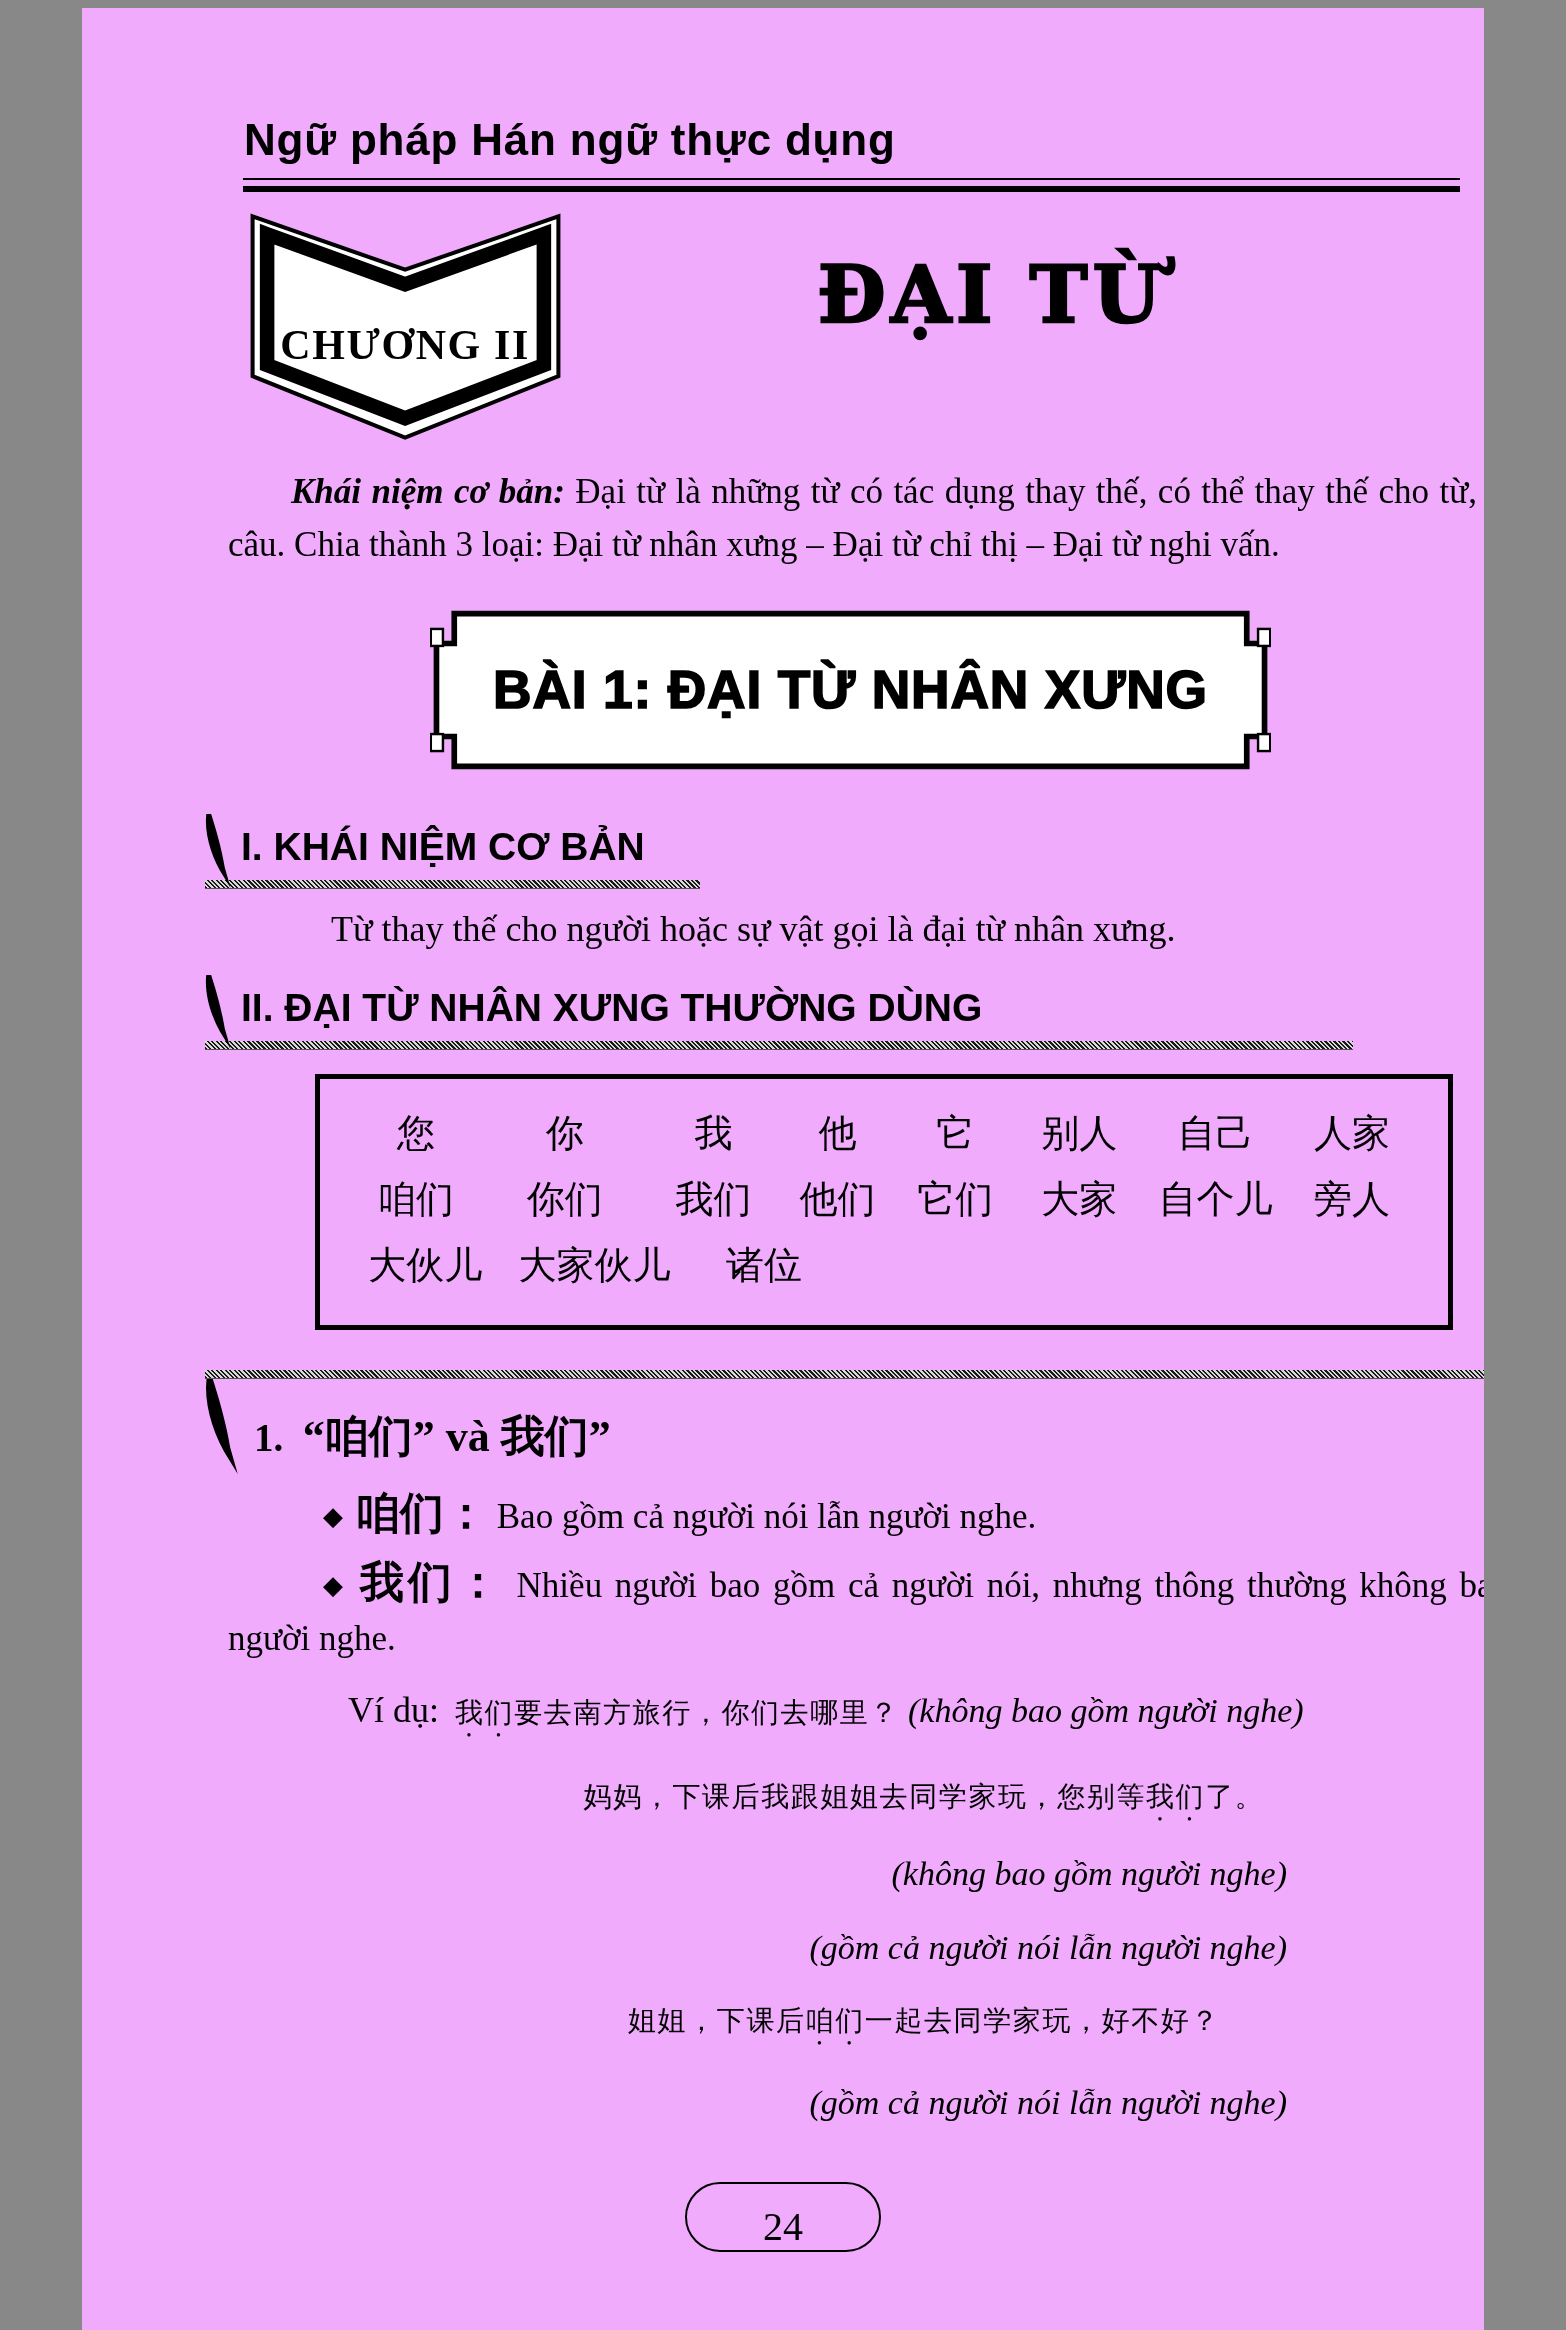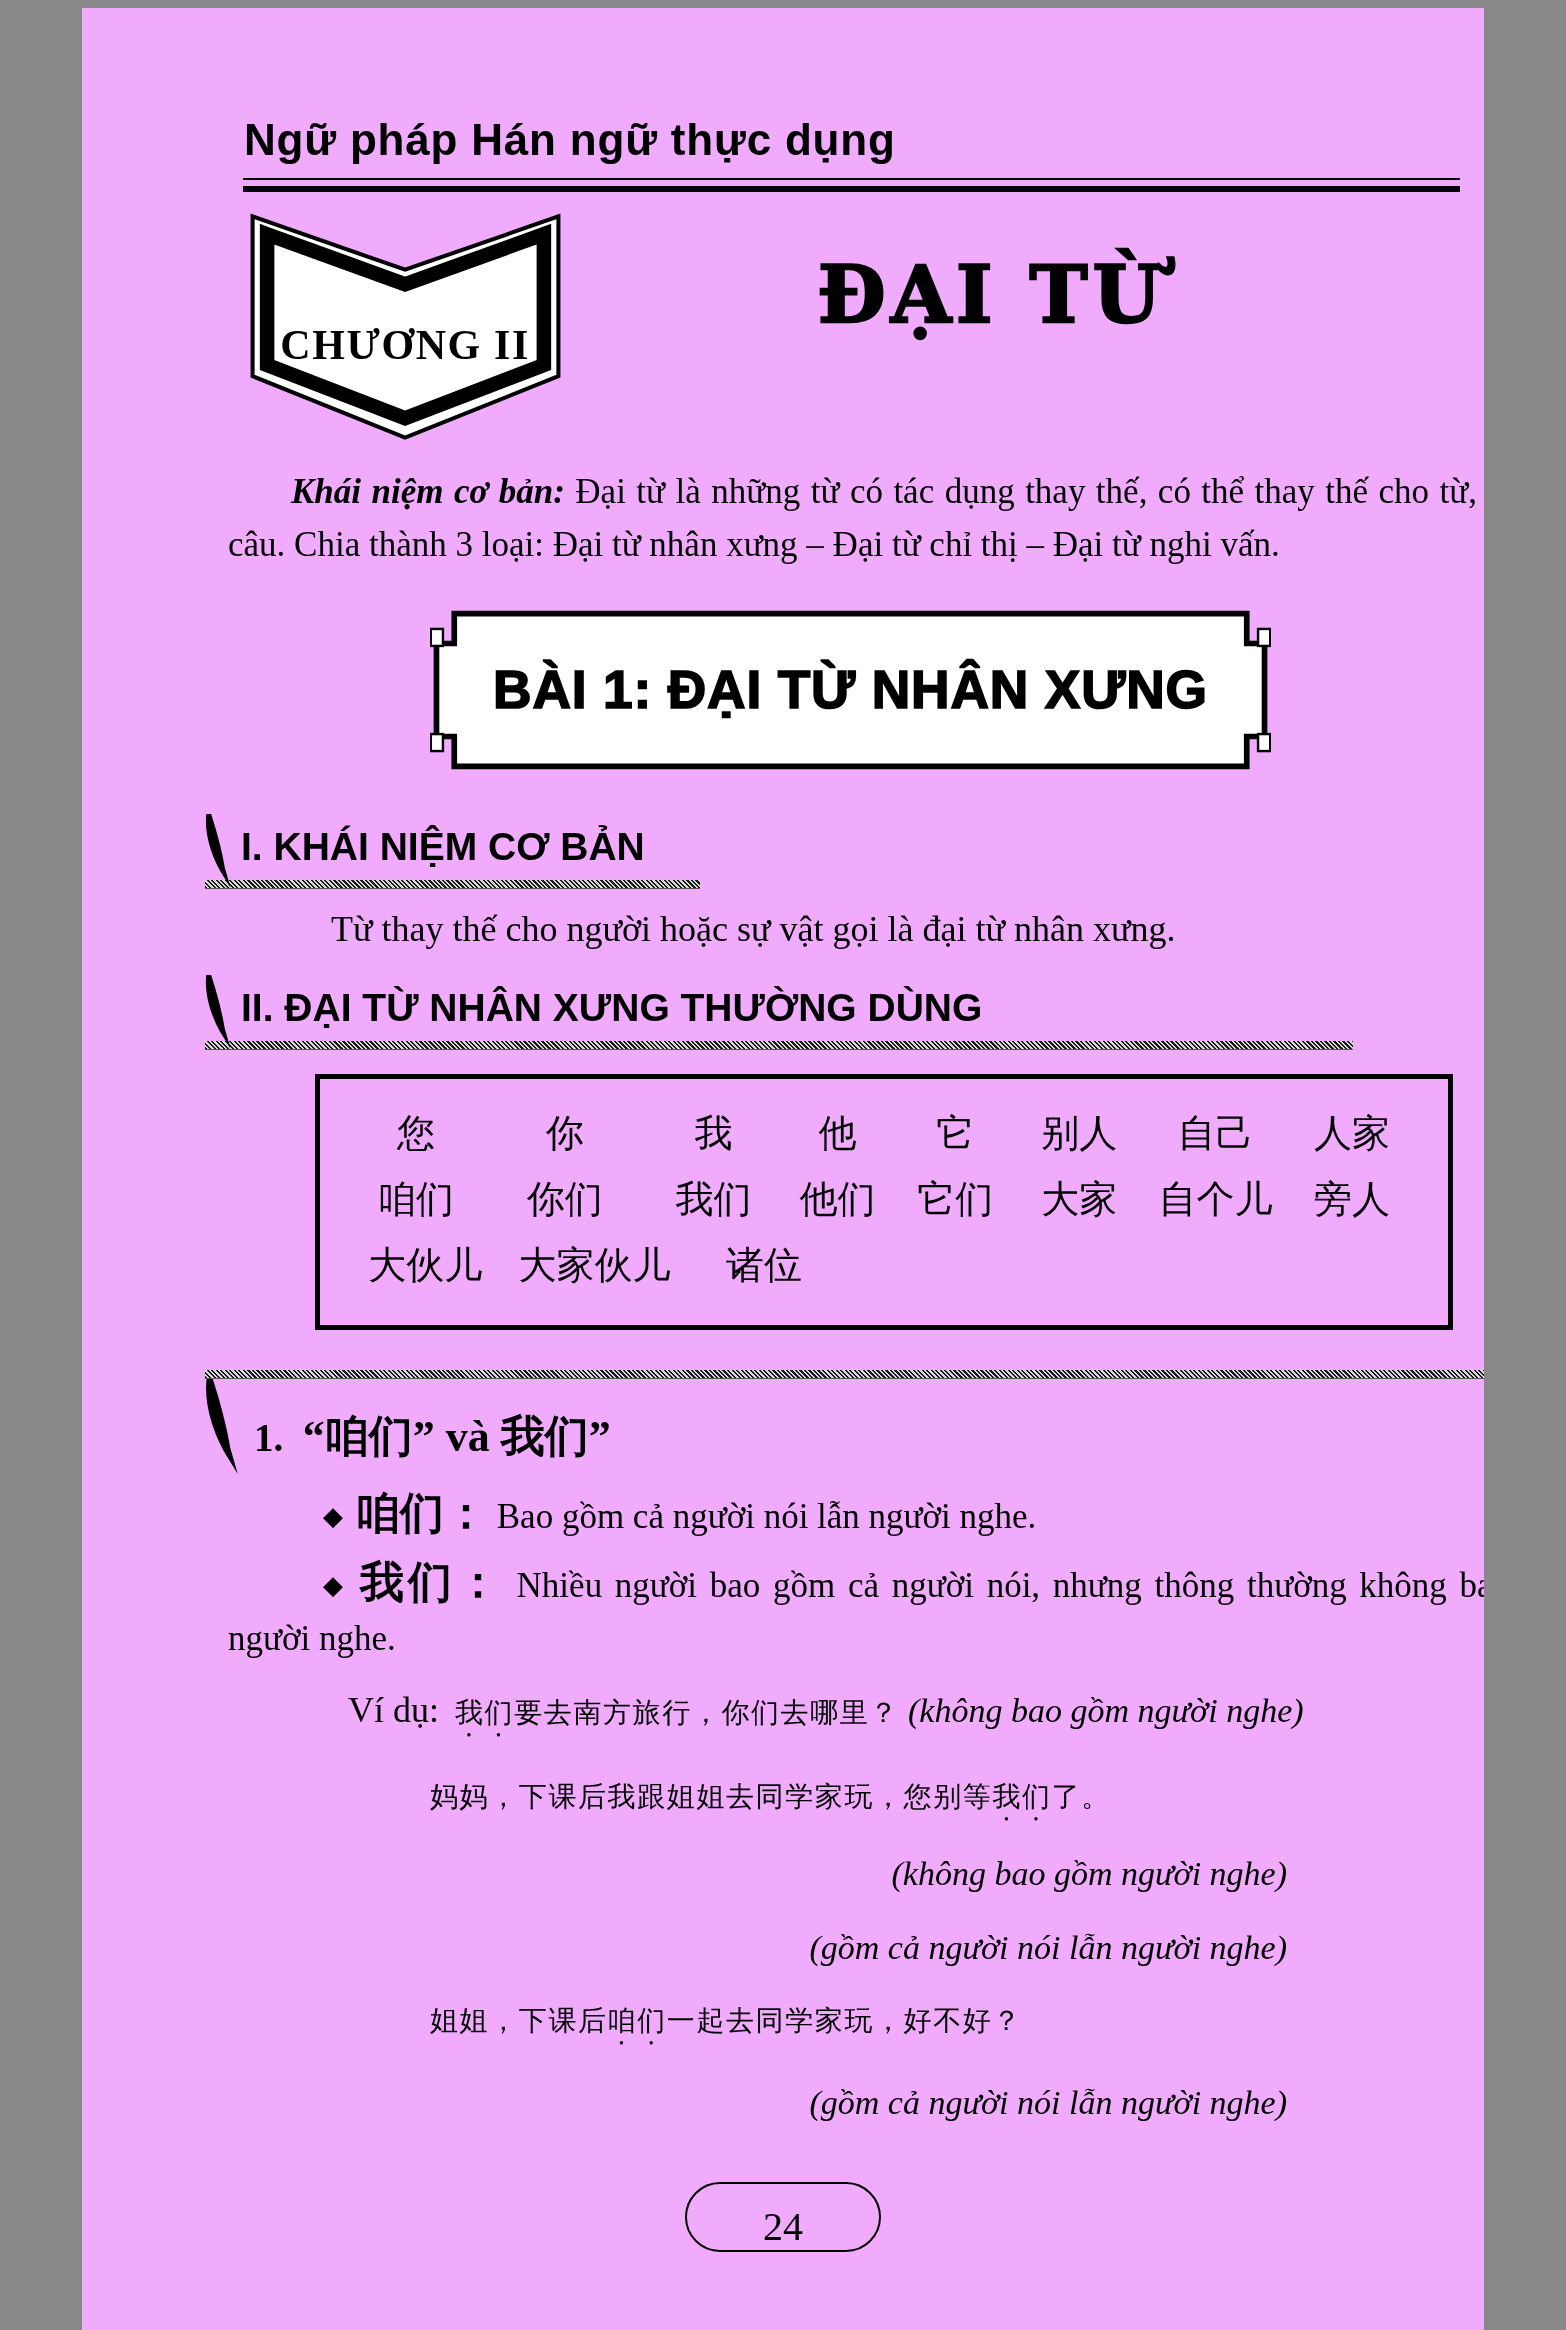--- a/index.html
+++ b/index.html
@@ -74,21 +74,21 @@
   .pron-row.r3{grid-template-columns:1.05fr 1.35fr 1.05fr 4.1fr;text-align:center;}
 
   
   .item-head{margin:27.5px 0 0 26px;font-size:39px;font-weight:bold;}
   .bullet-p{margin:21px 0 0 0;font-size:35px;line-height:53px;text-indent:95px;width:1357px;text-align:justify;}
   .bullet-glyph{font-size:26px;vertical-align:3.2px;margin-right:13px;}
   .cjk-b{font-weight:bold;font-size:44px;}
 
   .ex-block{margin-top:21px;}
   .ex-row{margin:0 0 21px 120px;font-size:36px;line-height:49px;}
-  .ex-row.cont{margin-left:202px;}
+  .ex-row.cont{margin-left:202px;text-align:center;}
   .ex-label{margin-right:16px;}
   .cjk{font-size:28px;letter-spacing:1.6px;}
   .em{
     -webkit-text-emphasis:filled dot #000;-webkit-text-emphasis-position:under left;
     text-emphasis:filled dot #000;text-emphasis-position:under left;
   }
   .note{font-style:italic;font-size:34px;}
   .note-line{text-align:right;margin:0 131px 24px 0;font-style:italic;font-size:34px;line-height:45px;}
 
   

